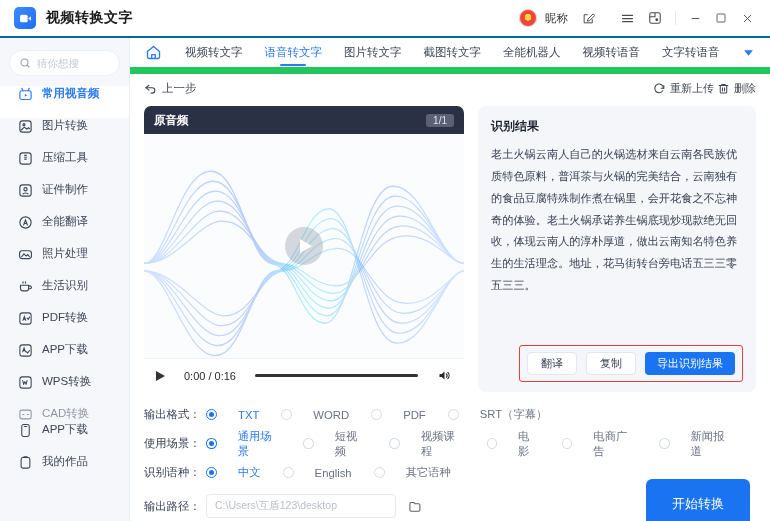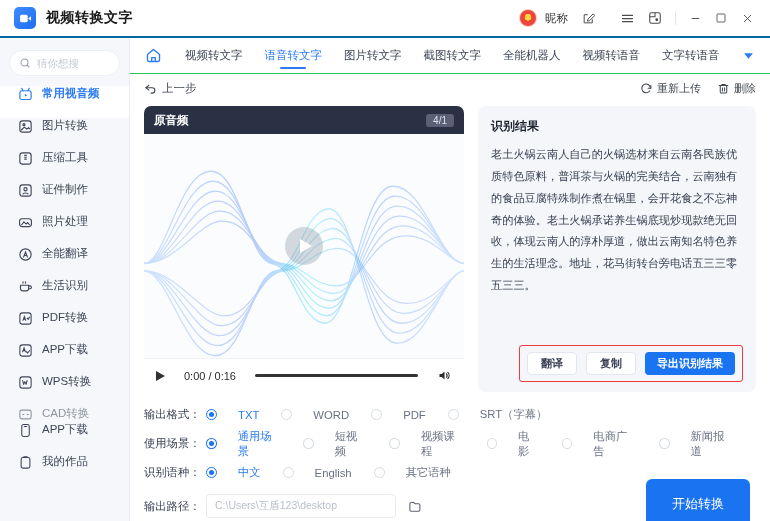--- a/index.html
+++ b/index.html
@@ -70,40 +70,40 @@
   .nav-item .ic { width: 16px; height: 16px; display:flex; align-items:center; justify-content:center; color:#3d4556;}
   .nav-item.active { color: #2b7bf3; font-weight: 700; background: #ffffff; }
   .nav-item.active .ic { color: #2b7bf3; }
   .nav-item.partial { opacity: .55; }
 
   
   .main { flex: 1 1 auto; display: flex; flex-direction: column; min-width: 0; background:#fff; }
 
   .tabbar {
     height: 36px; flex: 0 0 36px; display: flex; align-items: center;
-    padding: 0 10px 0 12px; gap: 0; border-bottom: 1px solid #22c55e; position: relative;
+    padding: 0 10px 0 12px; gap: 0; border-bottom: 7px solid #22c55e; position: relative;
   }
   .home-icon { width: 22px; height: 22px; color: #2b7bf3; display:flex; align-items:center; justify-content:center; margin-right: 10px;}
   .tab {
     font-size: 11.5px; color: #3d4556; padding: 0 11px; height: 36px;
     display: flex; align-items: center; position: relative; white-space: nowrap;
   }
   .tab.active { color: #2b7bf3; }
   .tab.active::after {
     content: ""; position: absolute; left: 50%; transform: translateX(-50%);
     bottom: 5px; width: 26px; height: 2px; background: #2b7bf3; border-radius: 2px;
   }
   .tab-more { margin-left: auto; color: #2b7bf3; font-size: 11px; padding-right: 4px; }
 
   .toolbar {
     height: 28px; flex: 0 0 28px; display: flex; align-items: center;
     padding: 0 14px 0 14px;
   }
   .tool-back { display:flex; align-items:center; gap:5px; font-size:11.5px; color:#404652; }
-  .tool-right { margin-left:auto; display:flex; align-items:flex-end; gap:16px; }
+  .tool-right { margin-left:auto; display:flex; align-items:flex-end; gap:3px; }
   .tool-btn { display:flex; align-items:center; gap:4px; font-size:11px; color:#404652; }
 
   .panels { flex: 1 1 auto; display: flex; gap: 14px; padding: 4px 14px 0 14px; min-height: 0; justify-content: space-between; }
 
   
   .media-panel { width: 320px; flex: 0 0 320px; display: flex; flex-direction: column; }
   .media-head {
     height: 28px; background: #2b3144; border-radius: 7px 7px 0 0;
     display: flex; align-items: center; padding: 0 10px; color: #fff; font-size: 11.5px; font-weight: 700;
   }
@@ -137,21 +137,20 @@
   .result-panel {
     flex: 1 1 auto; background: #f4f6f9; border-radius: 8px;
     padding: 12px 13px 10px 13px; display: flex; flex-direction: column; min-width: 0;
   }
   .result-title { font-size: 12px; font-weight: 700; color: #1d2230; margin-bottom: 9px; }
   .result-text { font-size: 11.2px; line-height: 1.95; color: #3a4154; flex: 1 1 auto; }
   .result-actions {
     display: flex; justify-content: flex-end; align-items: center; gap: 9px;
     border: 1.5px solid #ef3b3b; border-radius: 3px; padding: 6px 7px; margin-top: 0;
     align-self: flex-end;
-    font-weight: bold;
   }
   .btn-ghost {
     min-width: 50px; height: 23px; background: #fff; border: 1px solid #e2e6ee; border-radius: 4px;
     font-size: 11px; color: #3a4154; display: flex; align-items: center; justify-content: center; padding: 0 10px;
   }
   .btn-primary-sm {
     height: 23px; background: #1a73f0; border-radius: 4px; color: #fff; font-size: 11px;
     display: flex; align-items: center; justify-content: center; padding: 0 12px;
   }
 
@@ -292,35 +291,35 @@
                 <circle cx="12" cy="10" r="2.6"></circle>
                 <path d="M7.5 18c1-2.6 8-2.6 9 0"></path>
             </svg>
           </span>
           <span>证件制作</span>
         </div>
 
         <div class="nav-item">
           <span class="ic">
             <svg width="15" height="15" viewBox="0 0 24 24" fill="none" stroke="currentColor" stroke-width="1.8">
+              <circle cx="12" cy="12" r="9"></circle>
+                <path d="M9 16l3-8 3 8M10 13.6h4" stroke-linecap="round"></path>
+            </svg>
+          </span>
+          <span>全能翻译</span>
+        </div>
+
+        <div class="nav-item">
+          <span class="ic">
+            <svg width="15" height="15" viewBox="0 0 24 24" fill="none" stroke="currentColor" stroke-width="1.8">
               <rect x="2.5" y="6" width="19" height="12.5" rx="4"></rect>
                 <path d="M5.5 16l4-5 3.5 3.5 2.5-2.5 3 4"></path>
             </svg>
           </span>
           <span>照片处理</span>
-        </div>
-
-        <div class="nav-item">
-          <span class="ic">
-            <svg width="15" height="15" viewBox="0 0 24 24" fill="none" stroke="currentColor" stroke-width="1.8">
-              <circle cx="12" cy="12" r="9"></circle>
-                <path d="M9 16l3-8 3 8M10 13.6h4" stroke-linecap="round"></path>
-            </svg>
-          </span>
-          <span>全能翻译</span>
         </div>
 
         <div class="nav-item">
           <span class="ic">
             <svg width="15" height="15" viewBox="0 0 24 24" fill="none" stroke="currentColor" stroke-width="1.8">
               <path d="M4 10h13v5a4 4 0 0 1-4 4H8a4 4 0 0 1-4-4z"></path>
                 <path d="M17 11h2.2a2.3 2.3 0 0 1 0 4.6H17"></path>
               <path d="M8 6.5V4.5M12 6.5V4.5" stroke-linecap="round"></path>
             </svg>
           </span>
@@ -447,21 +446,21 @@
             <span>删除</span>
           </div>
         </div>
       </div>
 
       <div class="panels">
 
         <div class="media-panel">
           <div class="media-head">
             <span>原音频</span>
-            <span class="page-chip">4/1</span>
+            <span class="page-chip">1/1</span>
           </div>
           <div class="media-stage">
             <svg class="wave-svg" viewBox="0 0 320 180" preserveAspectRatio="none">
               <defs>
                 <linearGradient id="wg" x1="0" y1="0" x2="1" y2="0">
                   <stop offset="0%" stop-color="#6aa9ff"></stop>
                   <stop offset="35%" stop-color="#2f6bf5"></stop>
                   <stop offset="52%" stop-color="#12e0f0"></stop>
                   <stop offset="72%" stop-color="#3f7bf2"></stop>
                   <stop offset="100%" stop-color="#7fb6ff"></stop>

